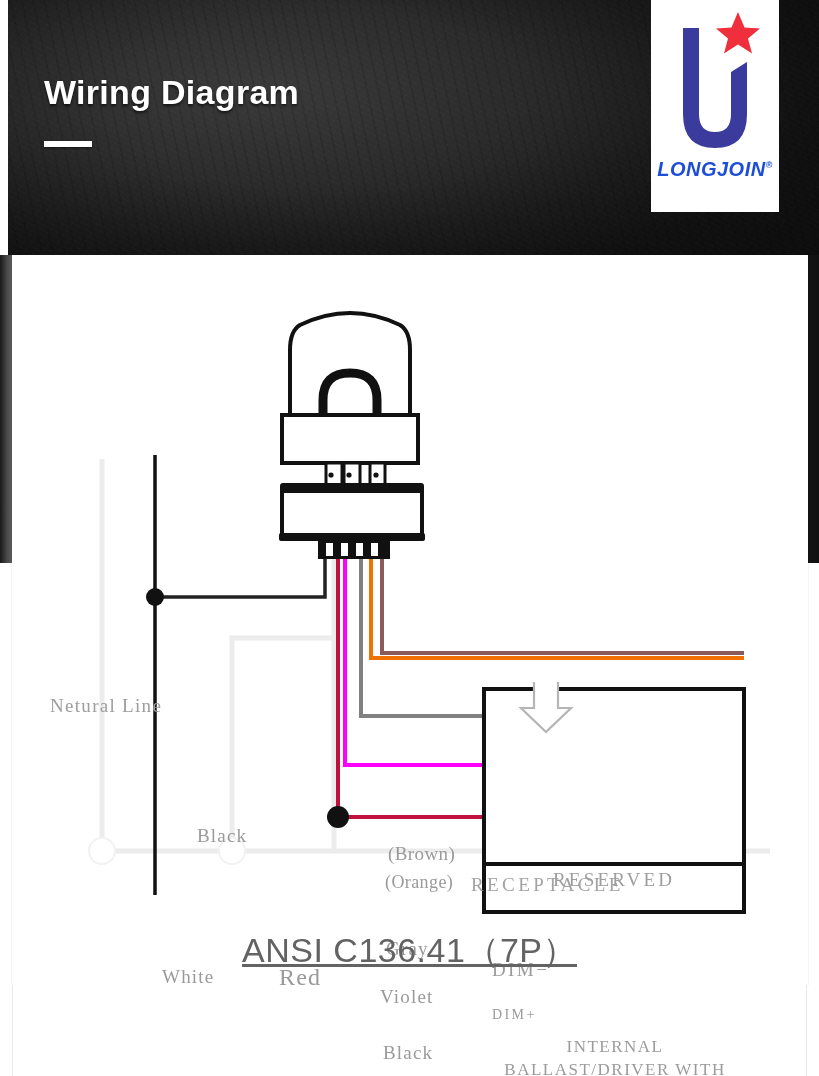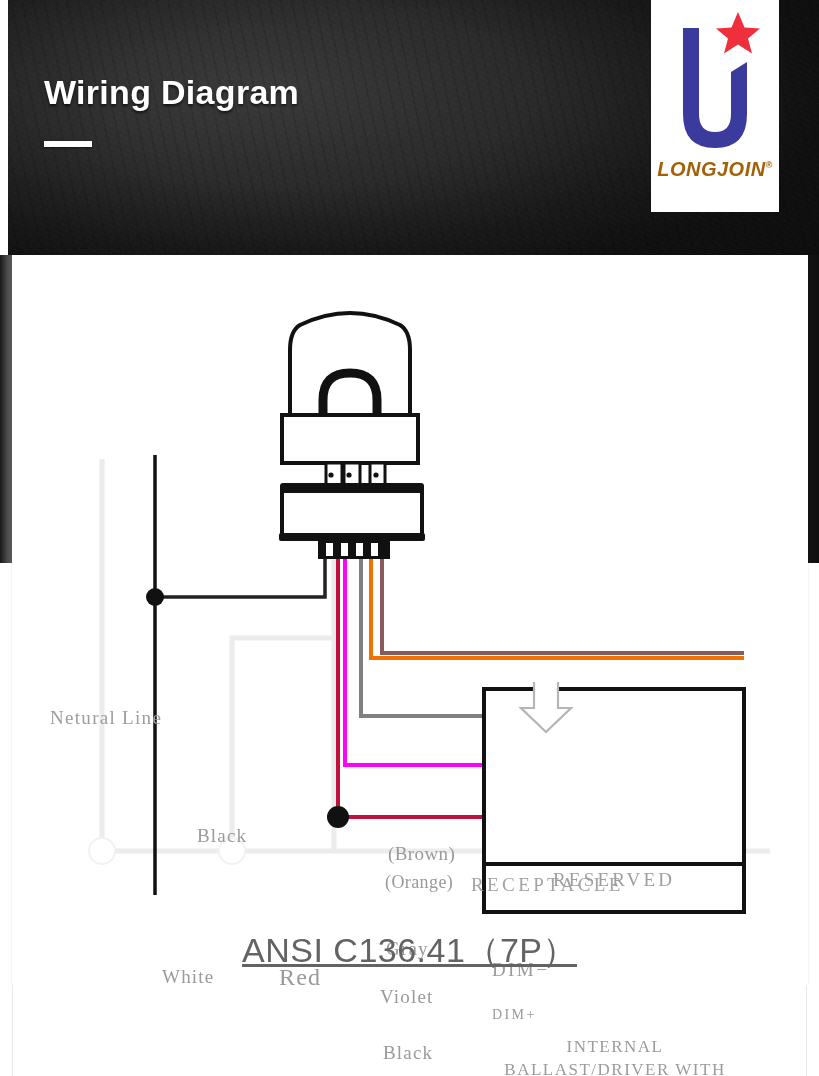--- a/index.html
+++ b/index.html
@@ -46,21 +46,21 @@
   
   .logobox{
     position:absolute;left:643px;top:0;width:128px;height:212px;
     background:#ffffff;
   }
   .logo-u{position:absolute;left:22px;top:22px;width:86px;height:130px;}
   .logo-star{position:absolute;left:64px;top:10px;width:46px;height:44px;}
   .logo-text{
     position:absolute;left:0;right:0;top:158px;text-align:center;
     font-family:"Liberation Sans", sans-serif;
-    font-weight:bold;font-style:italic;font-size:20px;color:#a16207;
+    font-weight:bold;font-style:italic;font-size:20px;color:#1d4ed8;
     letter-spacing:.5px;
   }
   .logo-text sup{font-size:9px;font-style:normal;vertical-align:super;}
 
   
   .card{
     position:absolute;left:12px;top:255px;width:796px;height:811px;
     background:#ffffff;
     box-shadow:0 0 0 1px rgba(0,0,0,.04);
   }
@@ -82,21 +82,21 @@
   .stage{position:absolute;left:0;top:255px;width:819px;height:760px;}
   .stage svg{position:absolute;left:0;top:0;}
 
   
   .lbl{
     position:absolute;
     font-family:"Liberation Serif", serif;
     color:#9a9a9a;
     white-space:nowrap;
   }
-  .l-netural{left:50px;top:452px;font-size:19px;letter-spacing:1.3px;color:#9d9d9d;}
+  .l-netural{left:50px;top:440px;font-size:19px;letter-spacing:1.3px;color:#9d9d9d;}
   .l-black1 {left:197px;top:570px;font-size:19px;letter-spacing:1.2px;}
   .l-white1 {left:162px;top:711px;font-size:19px;letter-spacing:1.2px;}
   .l-red    {left:279px;top:709px;font-size:24px;letter-spacing:1.2px;}
   .l-brown  {left:388px;top:576px;font-size:19px;letter-spacing:.4px;margin-top:12px;}
   .l-orange {left:385px;top:617px;font-size:18px;letter-spacing:.4px;}
   .l-gray   {left:386px;top:683px;font-size:19px;letter-spacing:1.2px;}
   .l-violet {left:380px;top:731px;font-size:19px;letter-spacing:1.2px;}
   .l-black2 {left:383px;top:787px;font-size:19px;letter-spacing:1.2px;}
 
   .l-photo{

